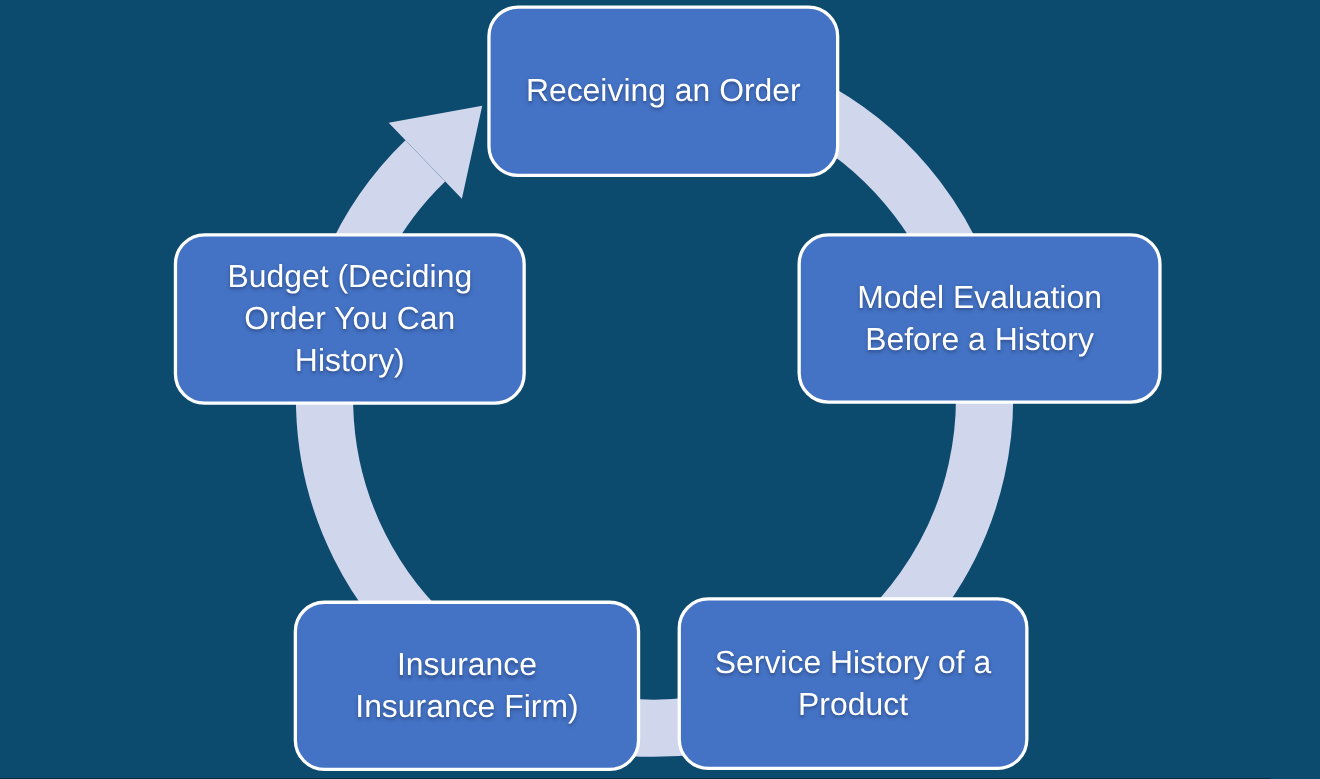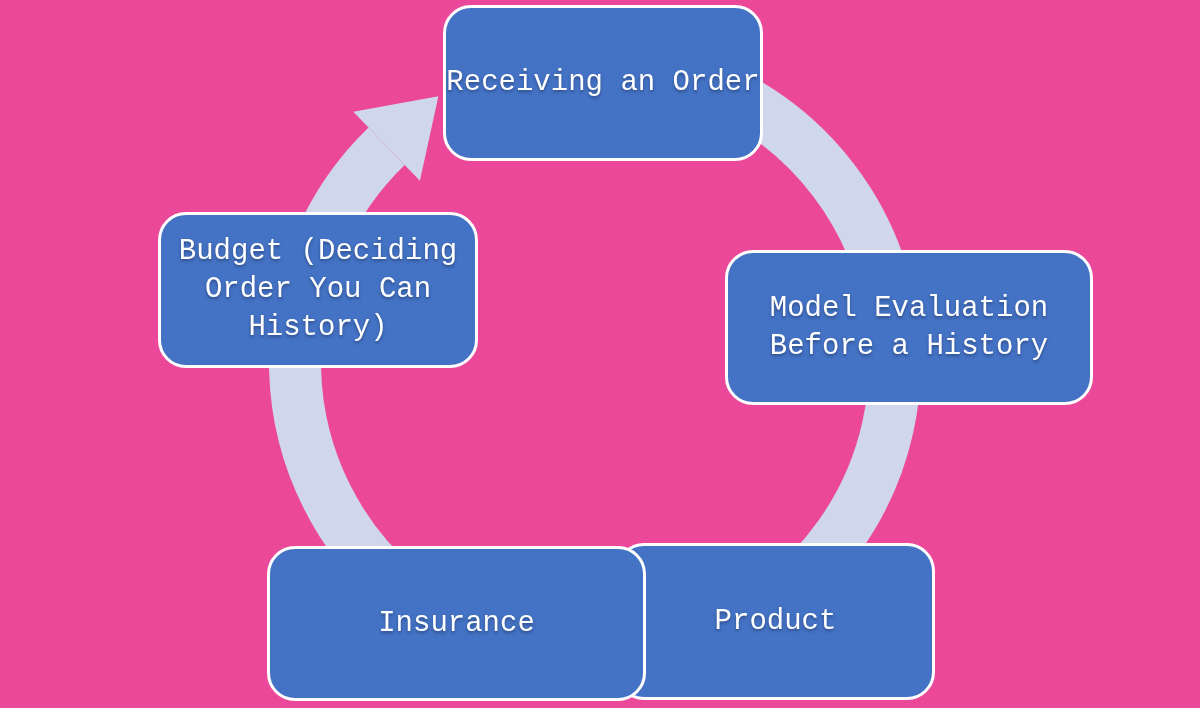--- a/index.html
+++ b/index.html
@@ -4,23 +4,23 @@
 <style>
   html, body {
     margin: 0;
     padding: 0;
     background: #000000;
   }
   #stage {
     position: relative;
     width: 1200px;
     height: 708px;
-    background: #ec4899;
+    background: #0c4a6e;
     overflow: hidden;
-    font-family: Liberation Mono, monospace;
+    font-family: Liberation Sans, sans-serif;
   }
   #ring-svg {
     position: absolute;
     left: 0;
     top: 0;
     width: 1200px;
     height: 708px;
   }
   .node {
     position: absolute;
@@ -33,23 +33,23 @@
     flex-direction: column;
     align-items: center;
     justify-content: center;
     text-align: center;
     font-size: 29px;
     line-height: 38px;
     text-shadow: 0 2px 3px rgba(30, 50, 90, 0.55);
   }
   .node span { display: block; white-space: nowrap; }
   #node-receiving   { left: 443px; top: 5px;   width: 320px; height: 156px; }
-  #node-model-eval  { left: 725px; top: 212px; width: 368px; height: 155px; margin-top: 38px; }
+  #node-model-eval  { left: 725px; top: 212px; width: 331px; height: 155px; }
   #node-service     { left: 616px; top: 543px; width: 319px; height: 157px; }
-  #node-insurance   { left: 267px; top: 546px; width: 379px; height: 155px; }
+  #node-insurance   { left: 267px; top: 546px; width: 315px; height: 155px; }
   #node-budget      { left: 158px; top: 212px; width: 320px; height: 156px; }
 </style>
 </head>
 <body>
 
 <div id="stage">
 
   <svg id="ring-svg" viewBox="0 0 1200 708">
 
     <path d="M 745 102.2 A 300 300 0 1 1 386.6 146.2" fill="none" stroke="#D0D6EC" stroke-width="52"></path>
@@ -59,25 +59,27 @@
   <div class="node" id="node-receiving">
     <span>Receiving an Order</span>
   </div>
 
   <div class="node" id="node-model-eval">
     <span>Model Evaluation</span>
     <span>Before a History</span>
   </div>
 
   <div class="node" id="node-service">
+    <span>Service History of a</span>
     <span>Product</span>
   </div>
 
   <div class="node" id="node-insurance">
     <span>Insurance</span>
+    <span>Insurance Firm)</span>
   </div>
 
   <div class="node" id="node-budget">
     <span>Budget (Deciding</span>
     <span>Order You Can</span>
     <span>History)</span>
   </div>
 
 </div>
 

